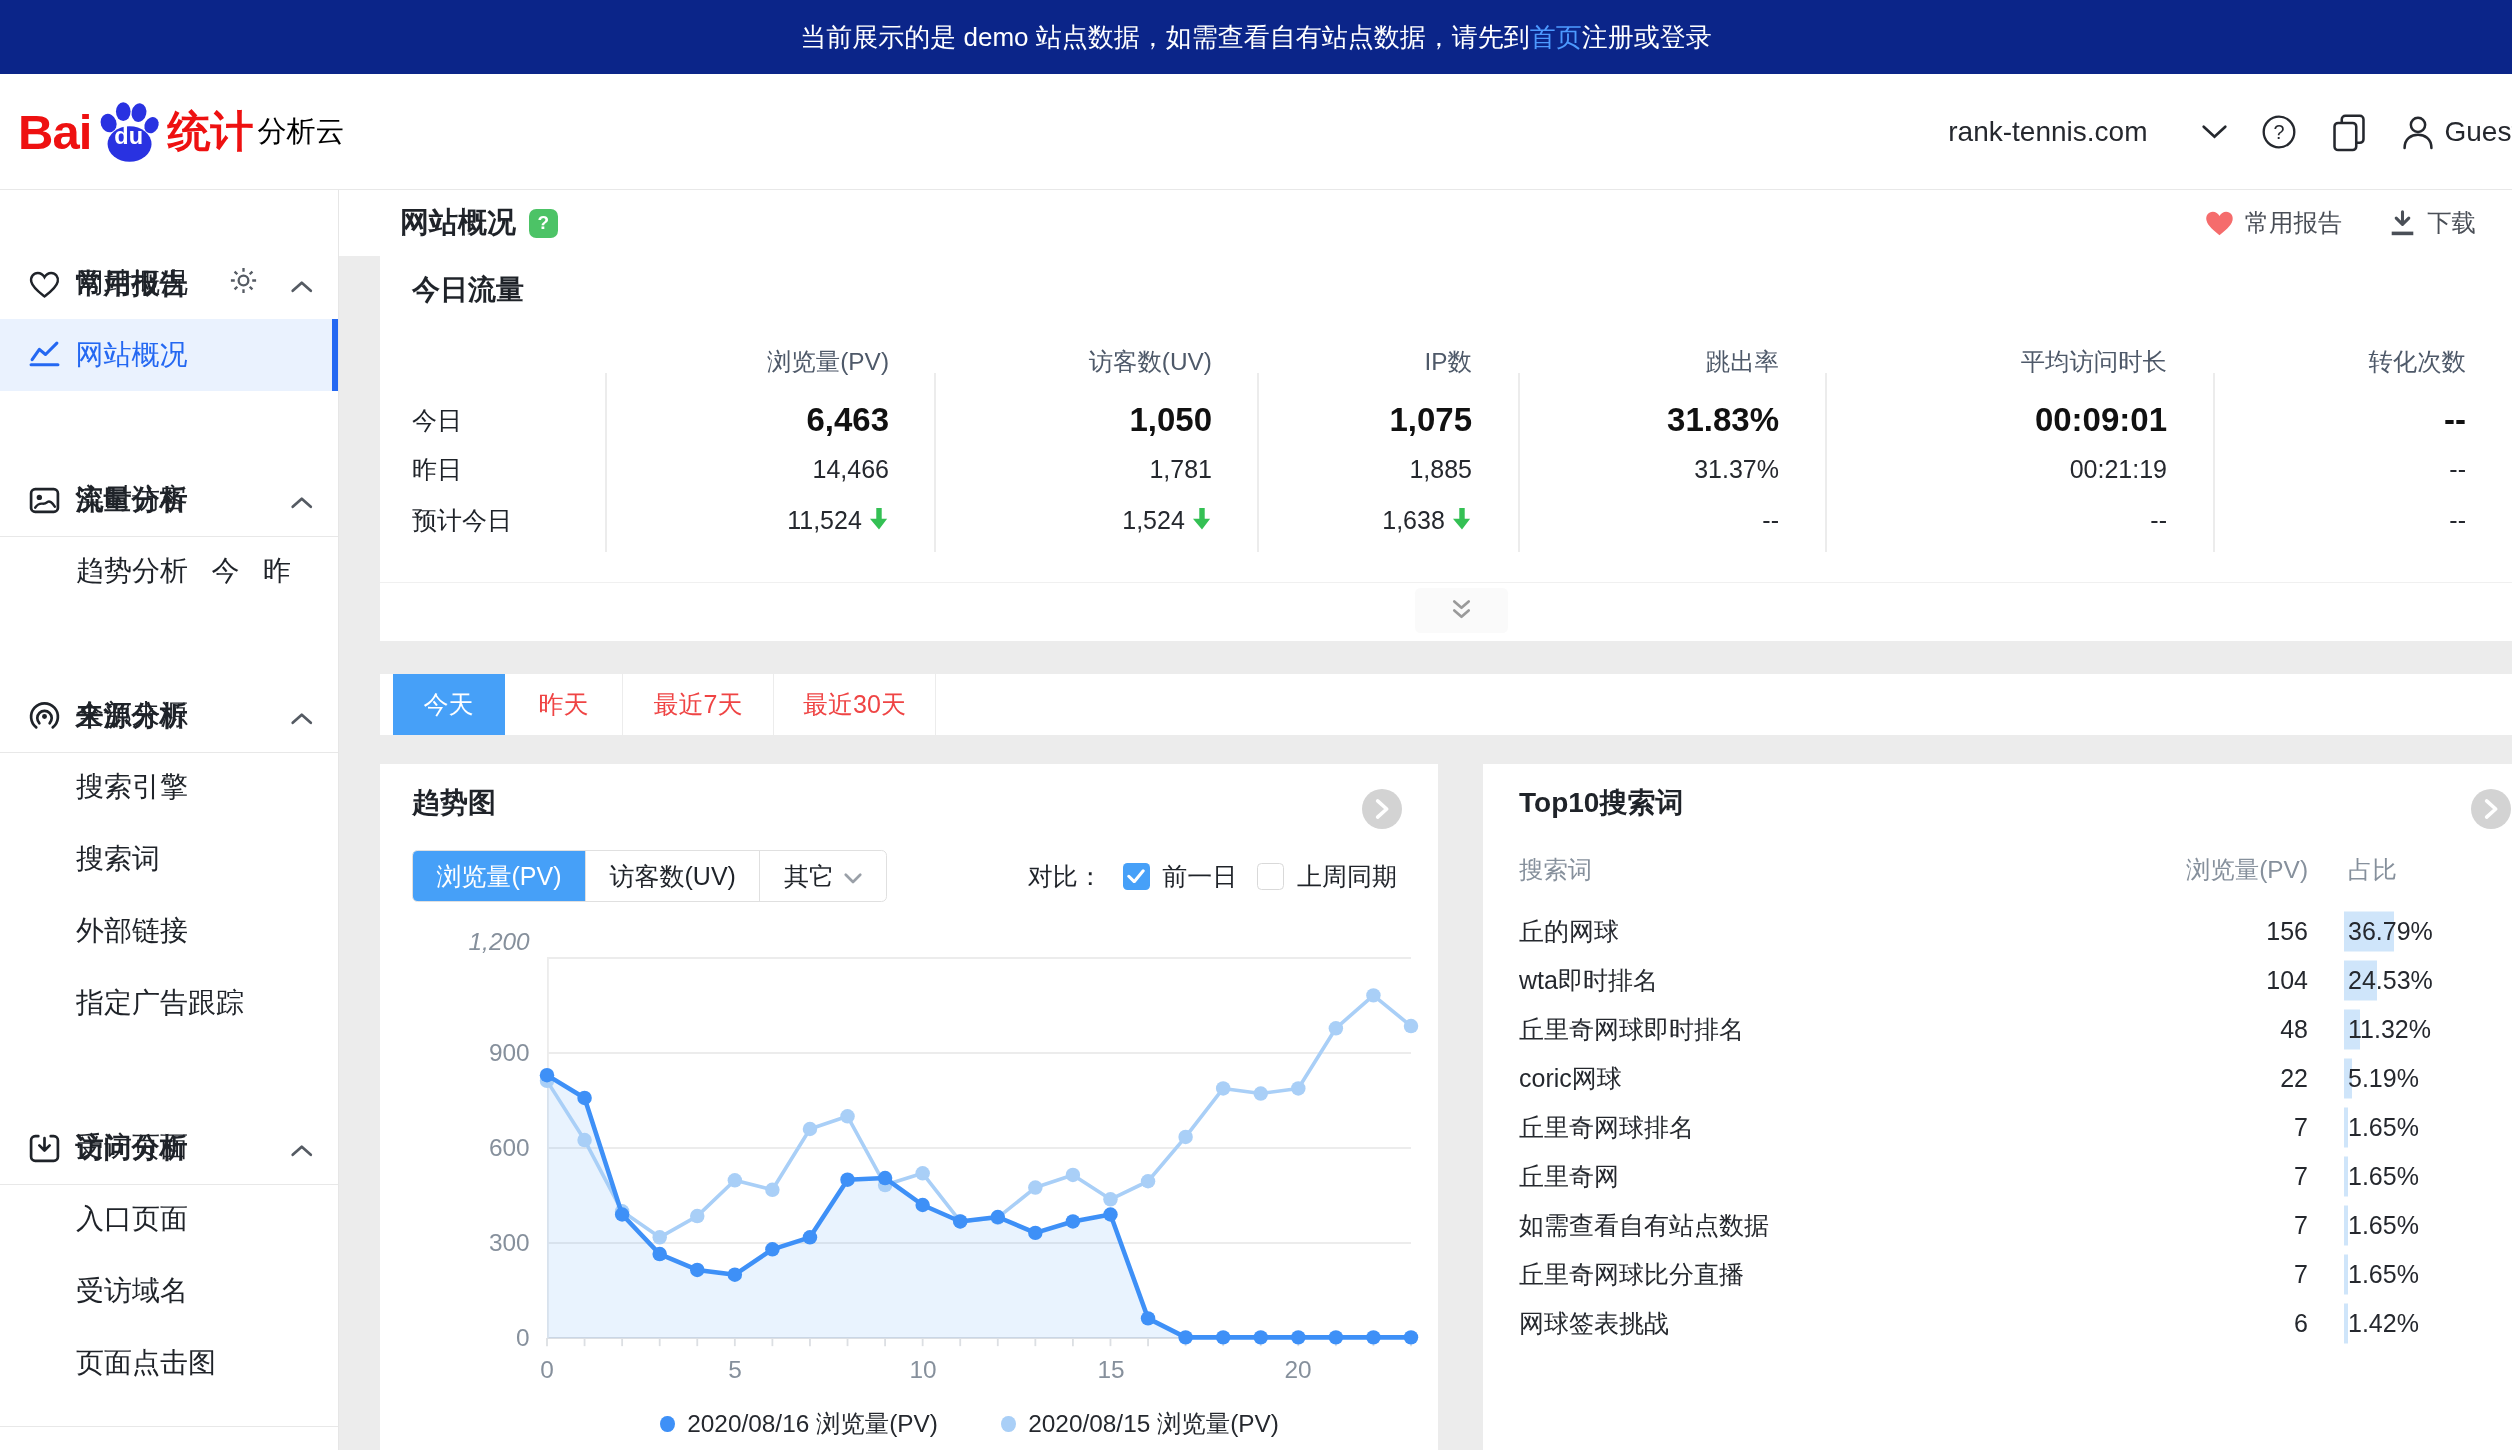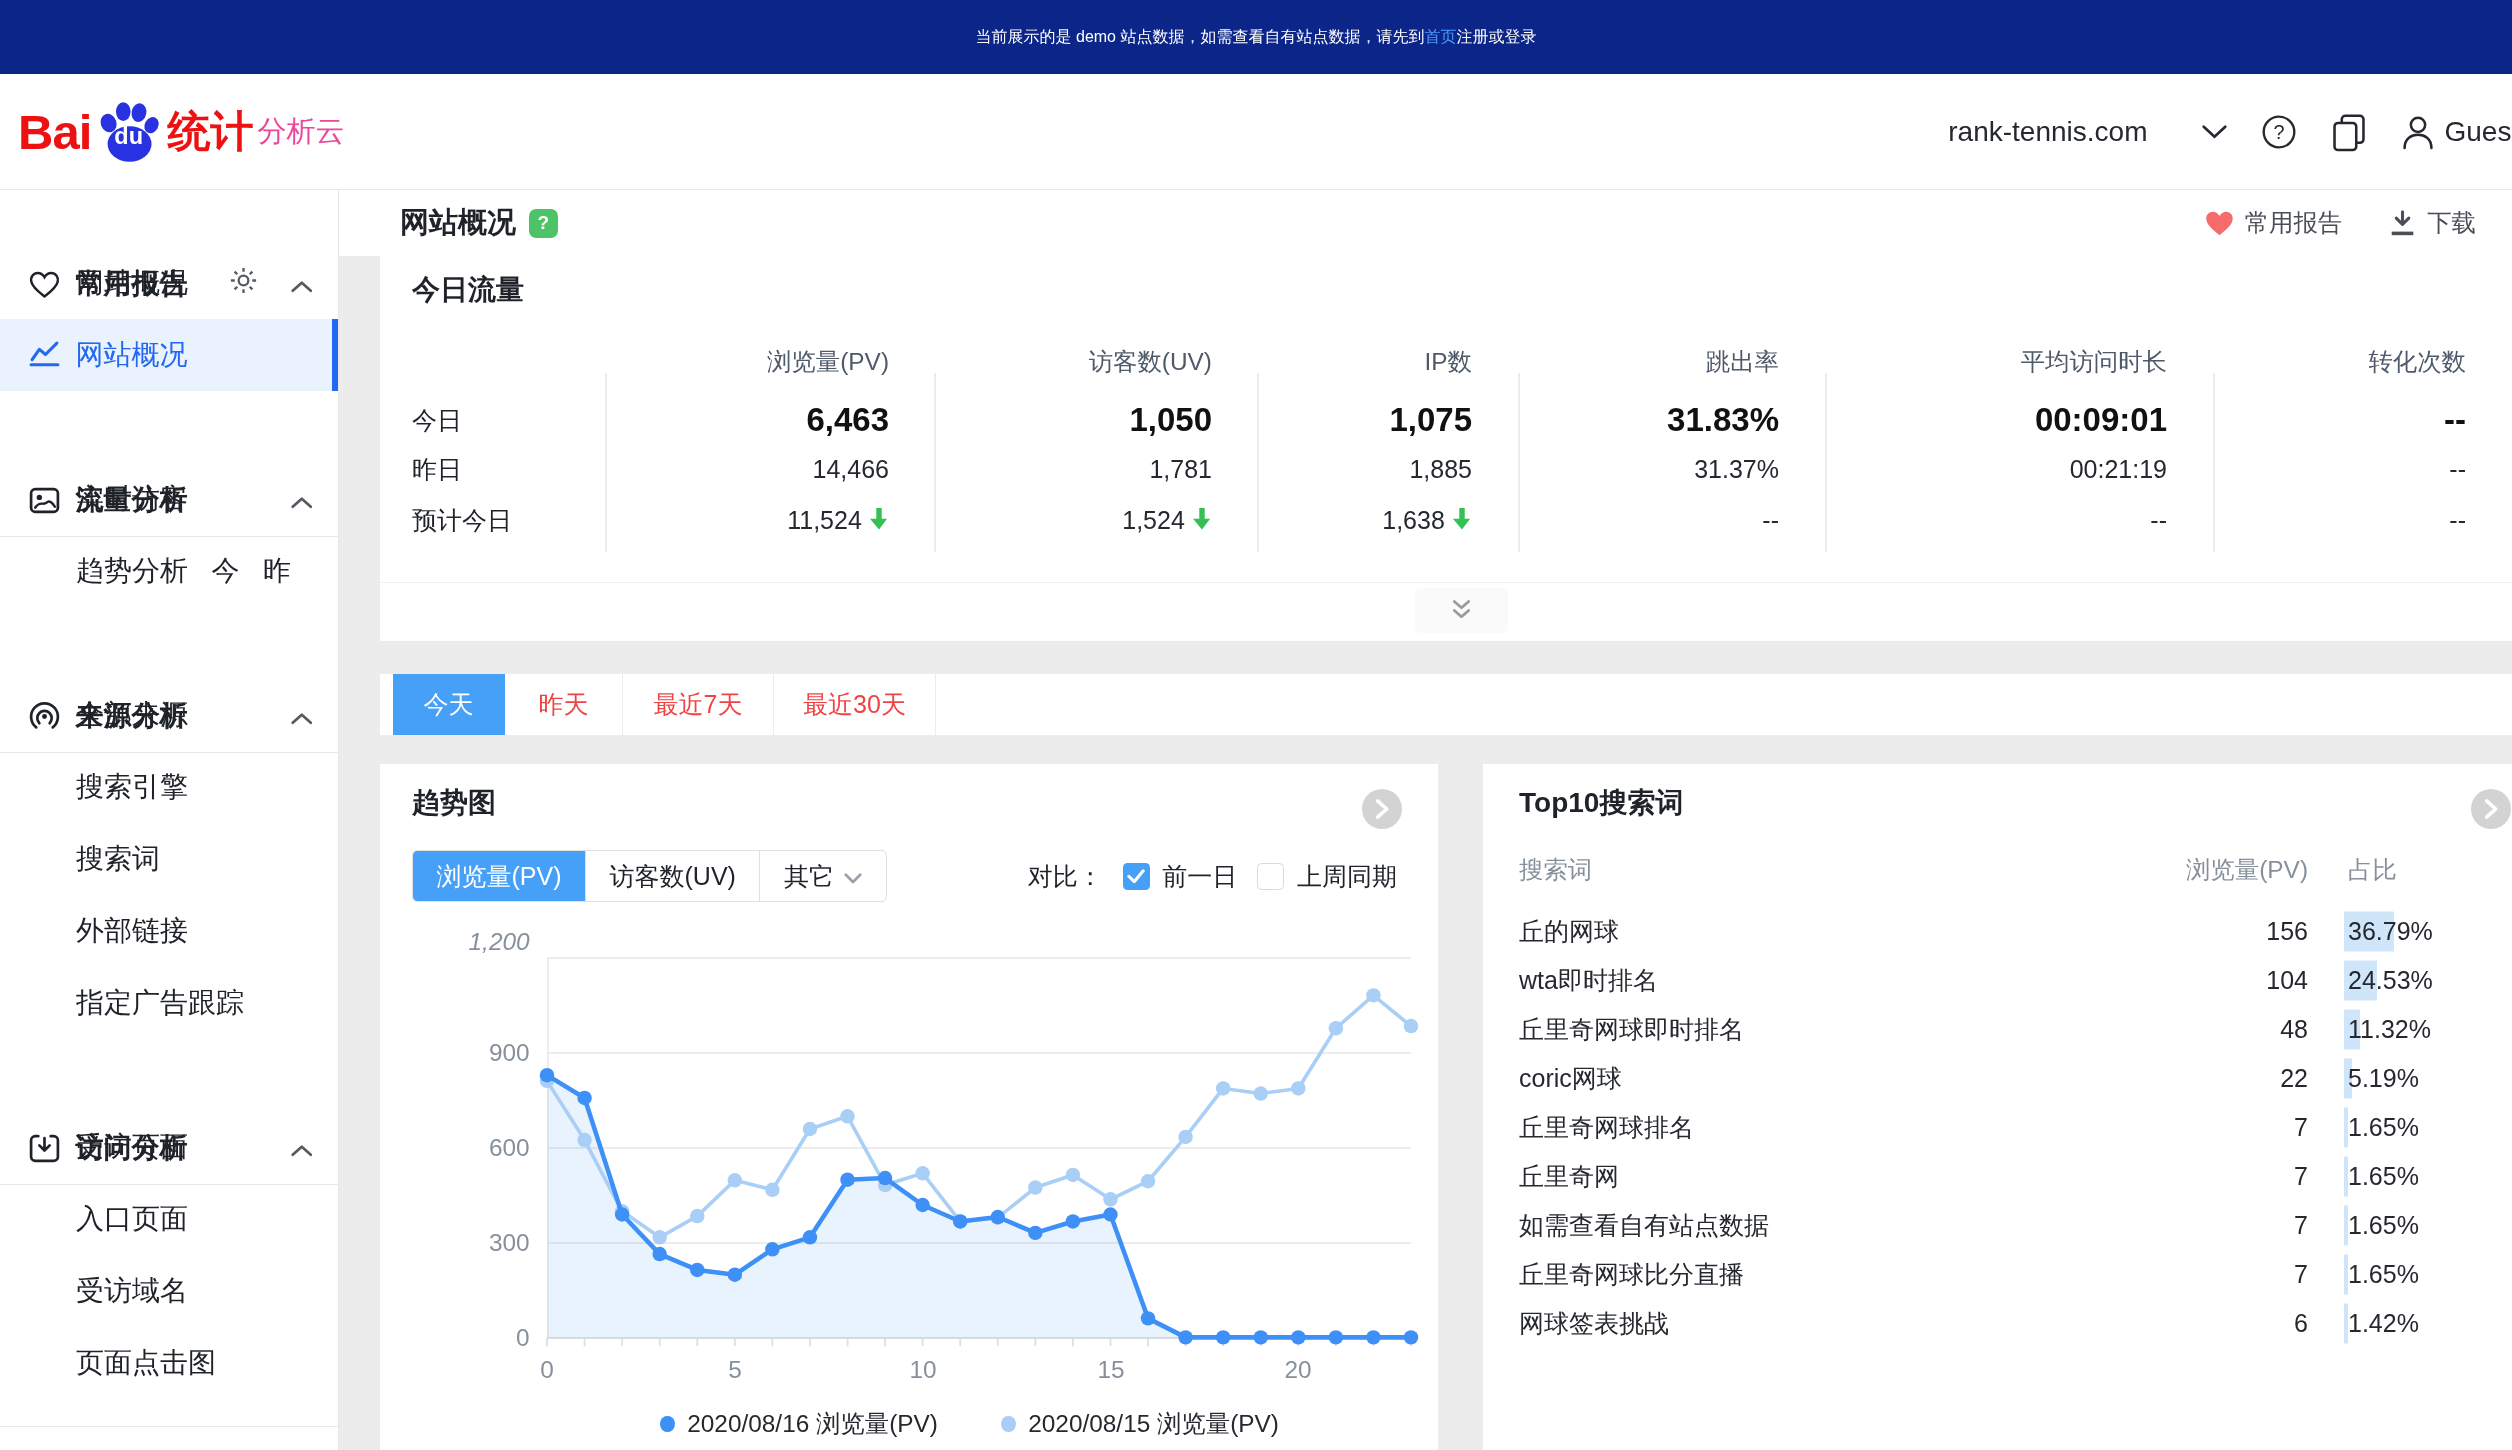--- a/index.html
+++ b/index.html
@@ -2,35 +2,35 @@
 <html style="font-size:14.5px"><head>
 <meta charset="utf-8">
 <style>
   * { margin:0; padding:0; box-sizing:border-box; }
   html,body { background:#ececec; }
   body { font-family:"Liberation Sans","DejaVu Sans",sans-serif; color:#1f2329; }
   .screen { position:relative; width:2512px; height:1451px; overflow:hidden; background:#ececec; }
 
   
   .banner { position:absolute; left:0; top:0; width:100%; height:74px; background:#0b2589;
-            display:flex; align-items:center; justify-content:center; color:#fff; font-size:16px; }
+            display:flex; align-items:center; justify-content:center; color:#fff; font-size:26px; }
   .banner a { color:#4d9aff; text-decoration:none; }
 
   
   .header { position:absolute; left:0; top:74px; width:100%; height:116px; background:#fff;
             border-bottom:0.9px solid #e8e8e8; }
   .logo { position:absolute; left:18px; top:22px; height:72px; display:flex; align-items:center; }
   .logo .bai { color:#ee1111; font-size:49px; font-weight:700; letter-spacing:-0.9px; }
   .logo .paw { position:relative; width:67px; height:67px; margin:0 3.6px; }
   .logo .suffix { color:#ee1111; font-size:43px; font-weight:700; margin-left:1.8px; }
   .paw-du { position:absolute; left:50%; top:56%; transform:translate(-50%,-50%); color:#fff;
             font-size:23.5px; font-weight:700; z-index:2; }
   .nav-tabs { position:absolute; left:222px; top:0; height:116px; display:flex; }
   .nav-tab { width:158px; height:100%; display:flex; align-items:center; justify-content:center;
-             font-size:29px; color:#ec4899; position:relative; cursor:pointer; }
+             font-size:29px; color:#000000; position:relative; cursor:pointer; }
   .nav-tab.active { color:#2468f2; font-weight:700; }
   .nav-tab.active::after { content:""; position:absolute; left:0; bottom:0; width:100%; height:6.3px; background:#2468f2; }
   .header-right { position:absolute; right:-7.2px; top:0; height:116px; display:flex; align-items:center; gap:33px; }
   .site-picker { display:flex; align-items:center; gap:54px; font-size:28px; color:#25282e; }
   .icon-btn { display:flex; align-items:center; justify-content:center; }
   .user { display:flex; align-items:center; gap:9px; font-size:28px; color:#25282e; }
 
   
   .sidebar { position:absolute; left:0; top:190px; width:339px; bottom:0; background:#fff; border-right:0.9px solid #e6e6e6; }
   .side-list { margin-top:-15.4px; }

